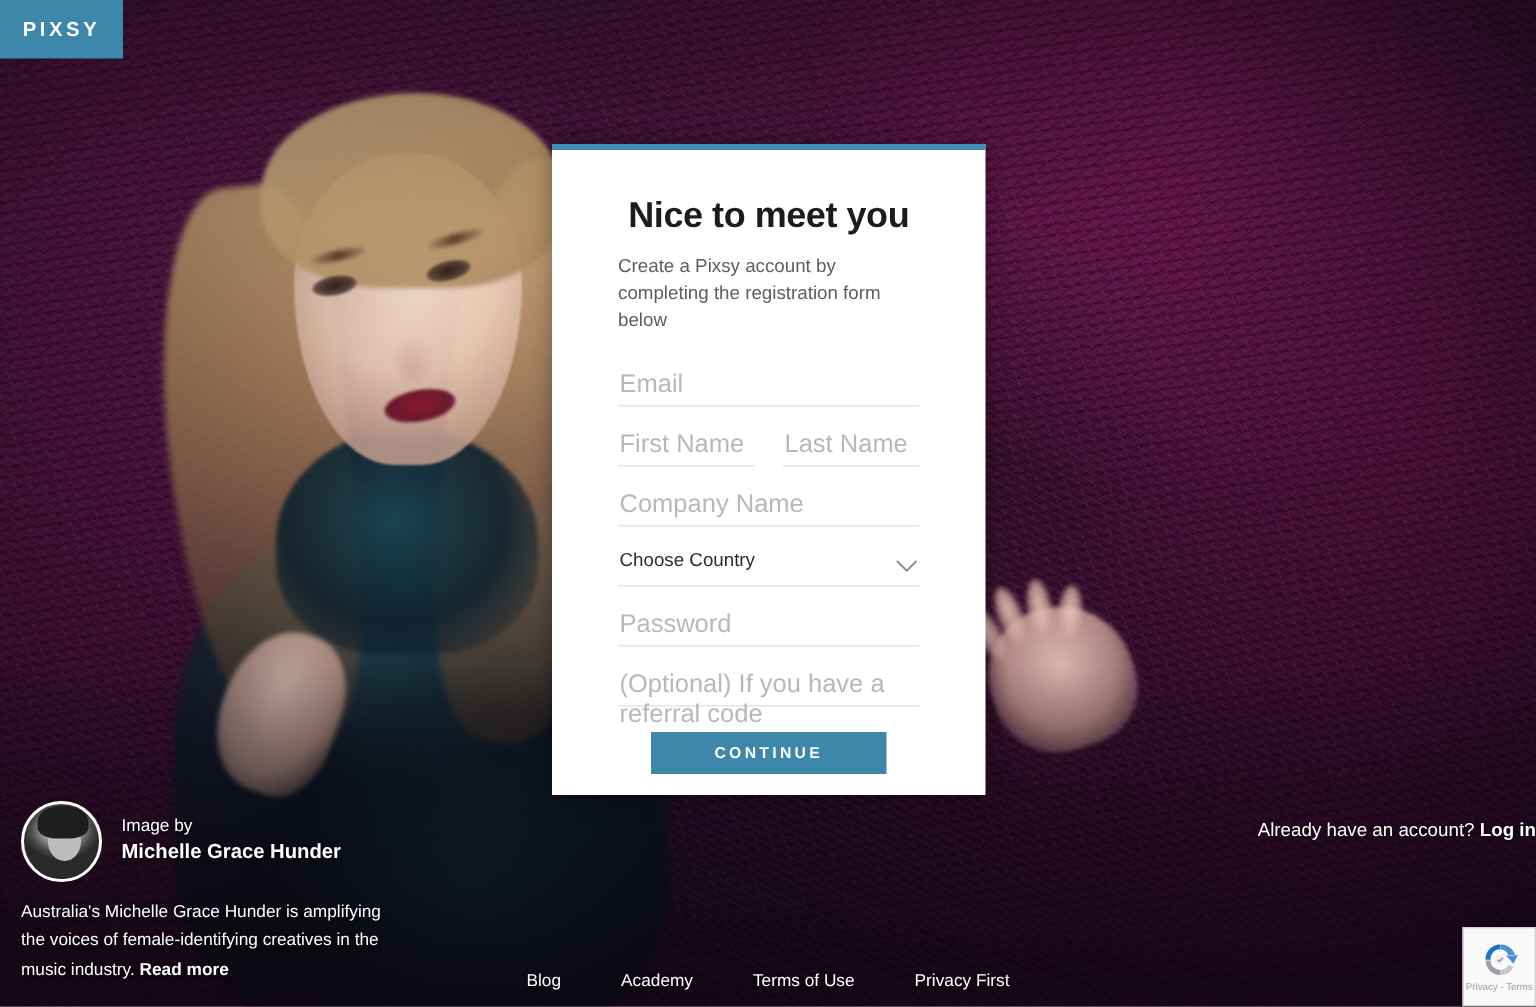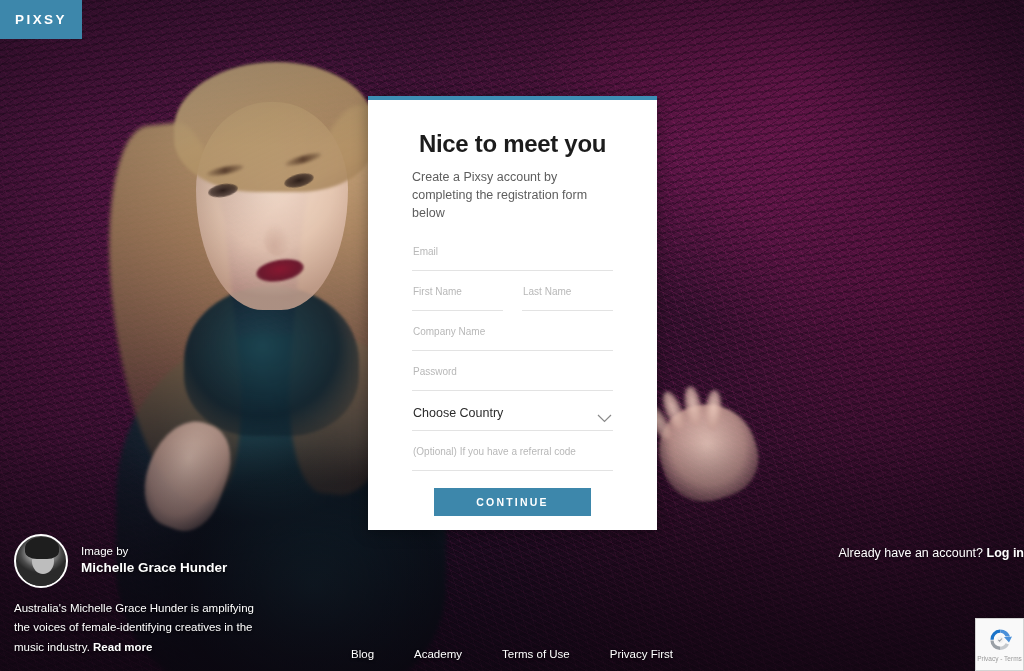--- a/index.html
+++ b/index.html
@@ -228,21 +228,21 @@
 
   .field {
     position: relative;
     border-bottom: 1px solid #e3e3e3;
     height: 27px;
     margin-bottom: 13px;
   }
   .field .ph {
     position: absolute;
     left: 1px; top: 2px;
-    font-size: 10px;
+    font-size: 17px;
     color: #b8b8b8;
   }
   .field.value .ph { color: #2c2c2c; font-size: 12.5px; }
 
   .row { display: flex; gap: 19px; }
   .row .field { flex: 1; }
 
   .chev {
     position: absolute;
     right: 1px; top: 5px;
@@ -416,31 +416,31 @@
         </div>
         <div class="field">
           <span class="ph">Last Name</span>
         </div>
       </div>
 
       <div class="field">
         <span class="ph">Company Name</span>
       </div>
 
-      <div class="field">
-        <span class="ph">Password</span>
-      </div>
-
       <div class="field value">
         <span class="ph">Choose Country</span>
         <span class="chev">
           <svg width="15" height="9" viewBox="0 0 15 9" fill="none" xmlns="http://www.w3.org/2000/svg">
             <path d="M1 1 L7.5 7.5 L14 1" stroke="#8a8a8a" stroke-width="1.2" fill="none"></path>
           </svg>
         </span>
+      </div>
+
+      <div class="field">
+        <span class="ph">Password</span>
       </div>
 
 
       <div class="field">
         <span class="ph">(Optional) If you have a referral code</span>
       </div>
 
       <button class="continue-btn">CONTINUE</button>
     </div>
   </div>

